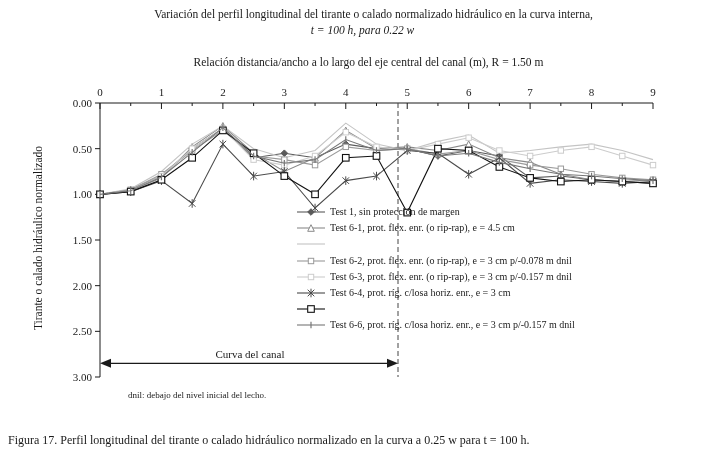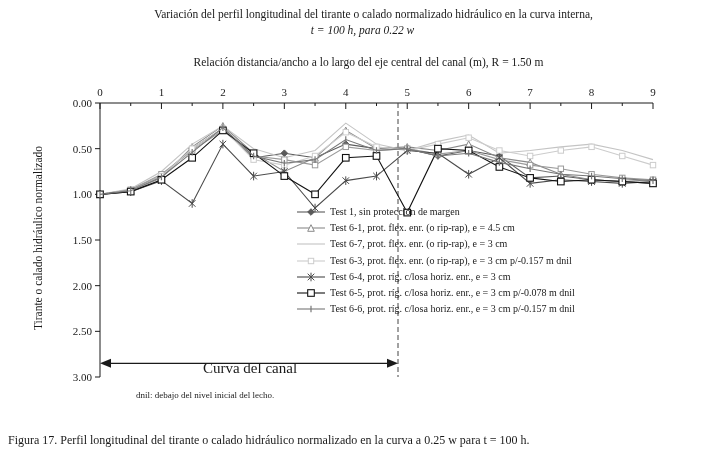--- a/index.html
+++ b/index.html
@@ -7,22 +7,22 @@
         font-family:"Liberation Serif","DejaVu Serif",serif;color:#1a1a1a;}
   .title{position:absolute;top:8px;left:0;width:100%;text-align:center;font-size:11.5px;padding-left:11px;}
   .title2{position:absolute;top:24px;left:0;width:100%;text-align:center;font-size:11.5px;font-style:italic;}
   .subtitle{position:absolute;top:56px;left:92px;width:553px;text-align:center;font-size:11.5px;}
   .ylabel{position:absolute;left:-67px;top:232px;width:210px;text-align:center;font-size:11.5px;
           transform:rotate(-90deg);transform-origin:center;}
   #plot{position:absolute;left:0;top:0;}
   .legend{position:absolute;left:296px;top:204px;font-size:10px;line-height:1;}
   .legend-row{display:flex;align-items:center;height:16.2px;white-space:nowrap;}
   .legend-row svg{margin-right:4px;flex:0 0 auto;}
-  .curvelabel{position:absolute;left:170px;top:360px;width:160px;text-align:center;font-size:15px;}
-  .note{position:absolute;left:136px;top:390px;font-size:9px;}
+  .curvelabel{position:absolute;left:170px;top:348px;width:160px;text-align:center;font-size:11px;}
+  .note{position:absolute;left:128px;top:390px;font-size:9px;}
   .caption{position:absolute;left:8px;top:433px;width:714px;font-size:12px;}
 </style>
 </head>
 <body>
 
 <div class="page">
   <div class="title">Variación del perfil longitudinal del tirante o calado normalizado hidráulico en la curva interna,</div>
   <div class="title2">t = 100 h, para 0.22 w</div>
   <div class="subtitle">Relación distancia/ancho a lo largo del eje central del canal (m), R = 1.50 m</div>
   <div class="ylabel">Tirante o calado hidráulico normalizado</div>
@@ -268,21 +268,27 @@
         <svg width="30" height="12">
           <line x1="1" y1="6" x2="29" y2="6" stroke="#8a8a8a" stroke-width="1.1"></line>
           <polygon points="15,2.7 18.3,9.3 11.7,9.3" fill="#ffffff" stroke="#8a8a8a"></polygon>
         </svg>
         <span>Test 6-1, prot. flex. enr. (o rip-rap), e = 4.5 cm</span>
       </div>
       <div class="legend-row">
         <svg width="30" height="12">
           <line x1="1" y1="6" x2="29" y2="6" stroke="#c4c4c4" stroke-width="1.1"></line>
         </svg>
-        <span>Test 6-7, prot. flex. enr. (o rip-rap), e = 3 cm</span>
+      </div>
+      <div class="legend-row">
+        <svg width="30" height="12">
+          <line x1="1" y1="6" x2="29" y2="6" stroke="#9a9a9a" stroke-width="1.1"></line>
+          <rect x="12.299999999999999" y="3.3000000000000003" width="5.3999999999999995" height="5.3999999999999995" fill="#ffffff" stroke="#9a9a9a"></rect>
+        </svg>
+        <span>Test 6-2, prot. flex. enr. (o rip-rap), e = 3 cm p/-0.078 m dnil</span>
       </div>
       <div class="legend-row">
         <svg width="30" height="12">
           <line x1="1" y1="6" x2="29" y2="6" stroke="#cccccc" stroke-width="1.1"></line>
           <rect x="12.299999999999999" y="3.3000000000000003" width="5.3999999999999995" height="5.3999999999999995" fill="#ffffff" stroke="#cccccc"></rect>
         </svg>
         <span>Test 6-3, prot. flex. enr. (o rip-rap), e = 3 cm  p/-0.157 m dnil</span>
       </div>
       <div class="legend-row">
         <svg width="30" height="12">
@@ -291,21 +297,20 @@
           <line x1="11.7" y1="9.3" x2="18.3" y2="2.7" stroke="#4a4a4a"></line>
           <line x1="15" y1="1.7000000000000002" x2="15" y2="10.3" stroke="#4a4a4a"></line>
         </svg>
         <span>Test 6-4, prot. ríg. c/losa horiz. enr., e = 3 cm</span>
       </div>
       <div class="legend-row">
         <svg width="30" height="12">
           <line x1="1" y1="6" x2="29" y2="6" stroke="#111111" stroke-width="1.1"></line>
           <rect x="11.7" y="2.7" width="6.6" height="6.6" fill="#ffffff" stroke="#111111" stroke-width="1.1"></rect>
         </svg>
-        <span>Test 6-5, prot. ríg. c/losa horiz. enr., e  = 3 cm p/-0.078 m dnil</span>
       </div>
       <div class="legend-row">
         <svg width="30" height="12">
           <line x1="1" y1="6" x2="29" y2="6" stroke="#777777" stroke-width="1.1"></line>
           <line x1="15" y1="2.7" x2="15" y2="9.3" stroke="#777777" stroke-width="1.2"></line>
         </svg>
         <span>Test 6-6, prot. ríg. c/losa horiz. enr., e  = 3 cm p/-0.157 m dnil</span>
       </div>
     </div>
   <div class="curvelabel">Curva del canal</div>

